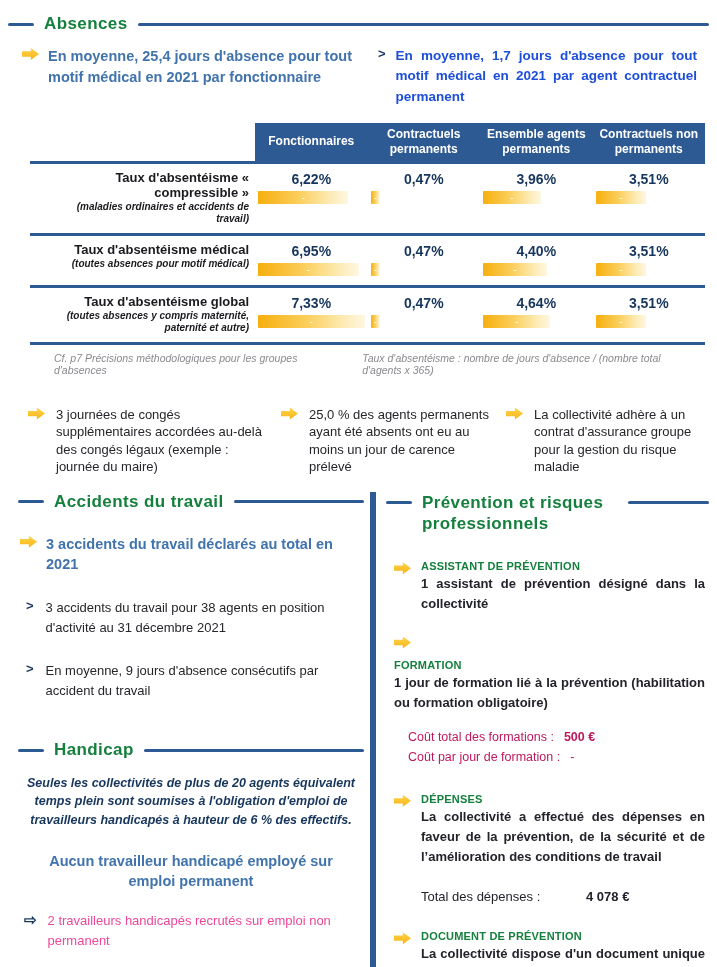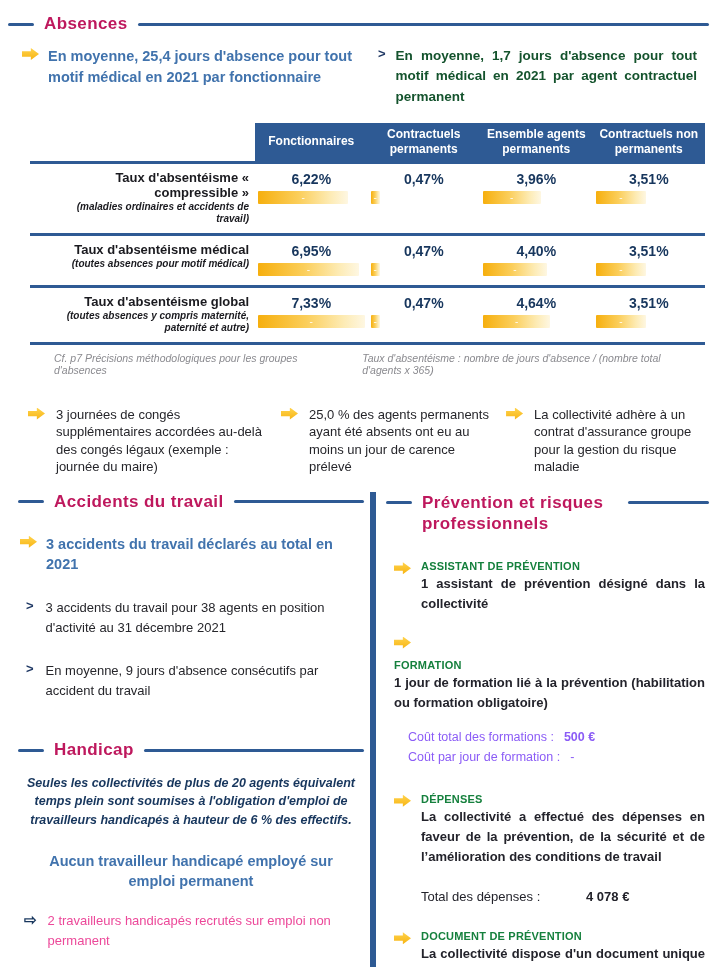--- a/index.html
+++ b/index.html
@@ -4,37 +4,37 @@
 <style>
   * { margin:0; padding:0; box-sizing:border-box; }
   html,body { background:#ffffff; }
   body { font-family:"Liberation Sans", sans-serif; color:#26262b; }
   .page { width:717px; height:967px; margin:0 auto; background:#fff; display:flex; flex-direction:column; overflow:hidden; padding:14px 8px 0 8px; }
 
   
   .sec-head { display:flex; align-items:center; gap:10px; }
   .sec-head .dash { width:26px; height:3px; background:#2E5A94; border-radius:2px; flex:none; }
   .sec-head .line { flex:1; height:3px; background:#2E5A94; border-radius:2px; }
-  .sec-title { font-size:17px; font-weight:bold; color:#be185d; letter-spacing:.4px; }
+  .sec-title { font-size:17px; font-weight:bold; color:#15803d; letter-spacing:.4px; }
   .sec-head.twolines { align-items:flex-start; }
   .sec-head.twolines .dash, .sec-head.twolines .line { margin-top:9px; }
   .sec-head.twolines .sec-title { max-width:196px; line-height:1.25; }
 
   
   .garrow { width:17px; height:12px; flex:none; margin-top:2px;
     background:linear-gradient(180deg,#FFD34D,#F7B413);
     clip-path:polygon(0 28%, 52% 28%, 52% 0, 100% 50%, 52% 100%, 52% 72%, 0 72%); }
 
   
   .abs-cols { display:flex; margin-top:12px; padding:0 6px 0 14px; gap:26px; }
   .abs-left { display:flex; gap:9px; width:330px; flex:none; }
   .abs-left .txt { font-size:14.5px; font-weight:bold; color:#4173AD; line-height:1.45; }
   .abs-right { display:flex; gap:10px; flex:1; padding-right:6px; }
   .marker { font-weight:bold; color:#1F3864; font-size:13px; flex:none; }
-  .abs-right .txt { font-size:13.5px; font-weight:bold; color:#14532d; line-height:1.5; text-align:justify; }
+  .abs-right .txt { font-size:13.5px; font-weight:bold; color:#1d4ed8; line-height:1.5; text-align:justify; }
 
   
   .rates-table { margin:16px 4px 0 22px; width:675px; }
   .trow { display:grid; grid-template-columns:225px repeat(4,1fr); }
   .thead-row .hcell { background:#2E5A94; color:#fff; font-weight:bold; font-size:12px;
     display:flex; align-items:center; justify-content:center; text-align:center;
     padding:4px 4px; min-height:34px; line-height:1.25; }
   .thead-row { border-bottom:3px solid #2E5A94; }
   .body-row { border-bottom:3px solid #2E5A94; min-height:52px; padding:4px 0 5px 0; }
   .lbl-cell { text-align:right; padding:2px 6px; }
@@ -70,21 +70,21 @@
   .handicap-point { display:flex; gap:11px; margin-top:20px; padding-left:6px; }
   .handicap-point .marker2 { font-size:15px; font-weight:bold; color:#17365D; flex:none; line-height:1.2; }
   .handicap-point .txt { font-size:13px; color:#ec4899; line-height:1.5; }
 
   
   .prev-sec { display:flex; gap:10px; margin-top:26px; padding-left:8px; padding-right:4px; }
   .prev-sec .content { flex:1; }
   .prev-head { font-size:11px; font-weight:bold; color:#15803d; letter-spacing:.2px; }
   .prev-body { font-size:13px; font-weight:bold; color:#23232b; line-height:1.55; margin-top:2px; text-align:justify; }
   .cost-rows { margin:14px 0 0 14px; }
-  .cost-row { display:flex; font-size:12.5px; color:#8b5cf6; line-height:1.6; gap:10px; }
+  .cost-row { display:flex; font-size:12.5px; color:#be185d; line-height:1.6; gap:10px; }
   .cost-row .cval { font-weight:bold; }
   .total-row { display:flex; margin-top:22px; font-size:13px; color:#23232b; }
   .total-row .tlabel { width:165px; }
   .total-row .tval { font-weight:bold; }
   .gap-sm { margin-top:20px;flex-direction:column; }
 </style>
 </head>
 <body>
 
 <div class="page">

